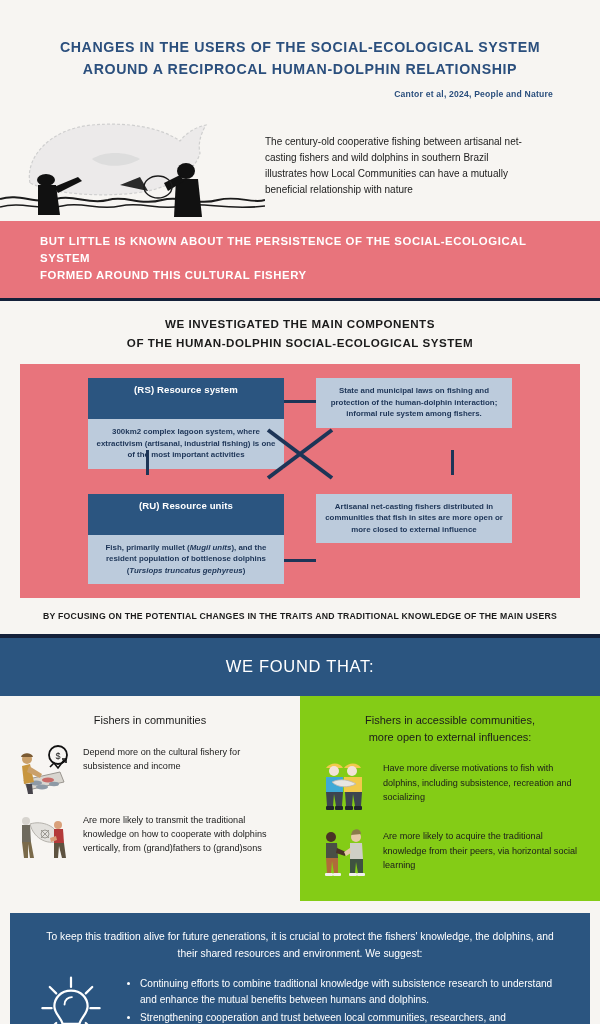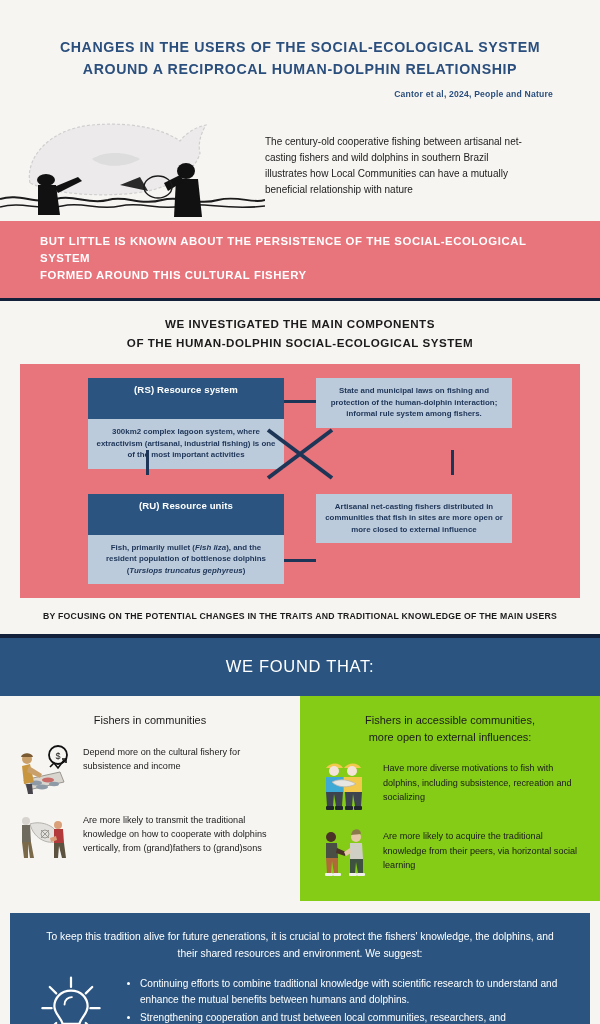--- a/index.html
+++ b/index.html
@@ -177,21 +177,21 @@
       </div>
       <div class="node">
         <div class="node-body">State and municipal laws on fishing and protection of the human-dolphin interaction; informal rule system among fishers.</div>
       </div>
 
       <div class="row-gap"></div>
       <div class="row-gap"></div>
 
       <div class="node">
         <div class="node-head">(RU) Resource units</div>
-        <div class="node-body"><span>Fish, primarily mullet (</span><i>Fish liza</i><span>), and the resident population of bottlenose dolphins (</span><i>Tursiops truncatus gephyreus</i><span>)</span></div>
+        <div class="node-body"><span>Fish, primarily mullet (</span><i>Mugil units</i><span>), and the resident population of bottlenose dolphins (</span><i>Tursiops truncatus gephyreus</i><span>)</span></div>
       </div>
       <div class="node">
         <div class="node-body">Artisanal net-casting fishers distributed in communities that fish in sites are more open or more closed to external influence</div>
       </div>
     </div>
   </div>
 
   <div class="focusing">BY FOCUSING ON THE POTENTIAL CHANGES IN THE TRAITS AND TRADITIONAL KNOWLEDGE OF THE MAIN USERS</div>
   <div class="rule-dark"></div>
 
@@ -310,19 +310,19 @@
             <line x1="62" y1="60" x2="55" y2="53"></line>
             <path d="M39 18 C28 18, 21 26, 21 35 C21 43, 28 47, 30 54 L48 54 C50 47, 57 43, 57 35 C57 26, 50 18, 39 18 Z"></path>
             <path d="M30 54 L31 62 L47 62 L48 54"></path>
             <path d="M31 58 L47 58" stroke-width="1.8"></path>
             <path d="M33 66 C35 71, 43 71, 45 66" stroke-width="2"></path>
             <path d="M32 33 C32 28, 36 25, 40 25" stroke-width="2"></path>
           </g>
         </svg>
       </div>
       <ul class="conc-list">
-        <li>Continuing efforts to combine traditional knowledge with scientific research to understand and enhance the mutual benefits between humans and dolphins.</li>
+        <li>Continuing efforts to combine traditional knowledge with subsistence research to understand and enhance the mutual benefits between humans and dolphins.</li>
         <li>Strengthening cooperation and trust between local communities, researchers, and policymakers.</li>
       </ul>
     </div>
   </div>
 
 </div>
 
 </body></html>

